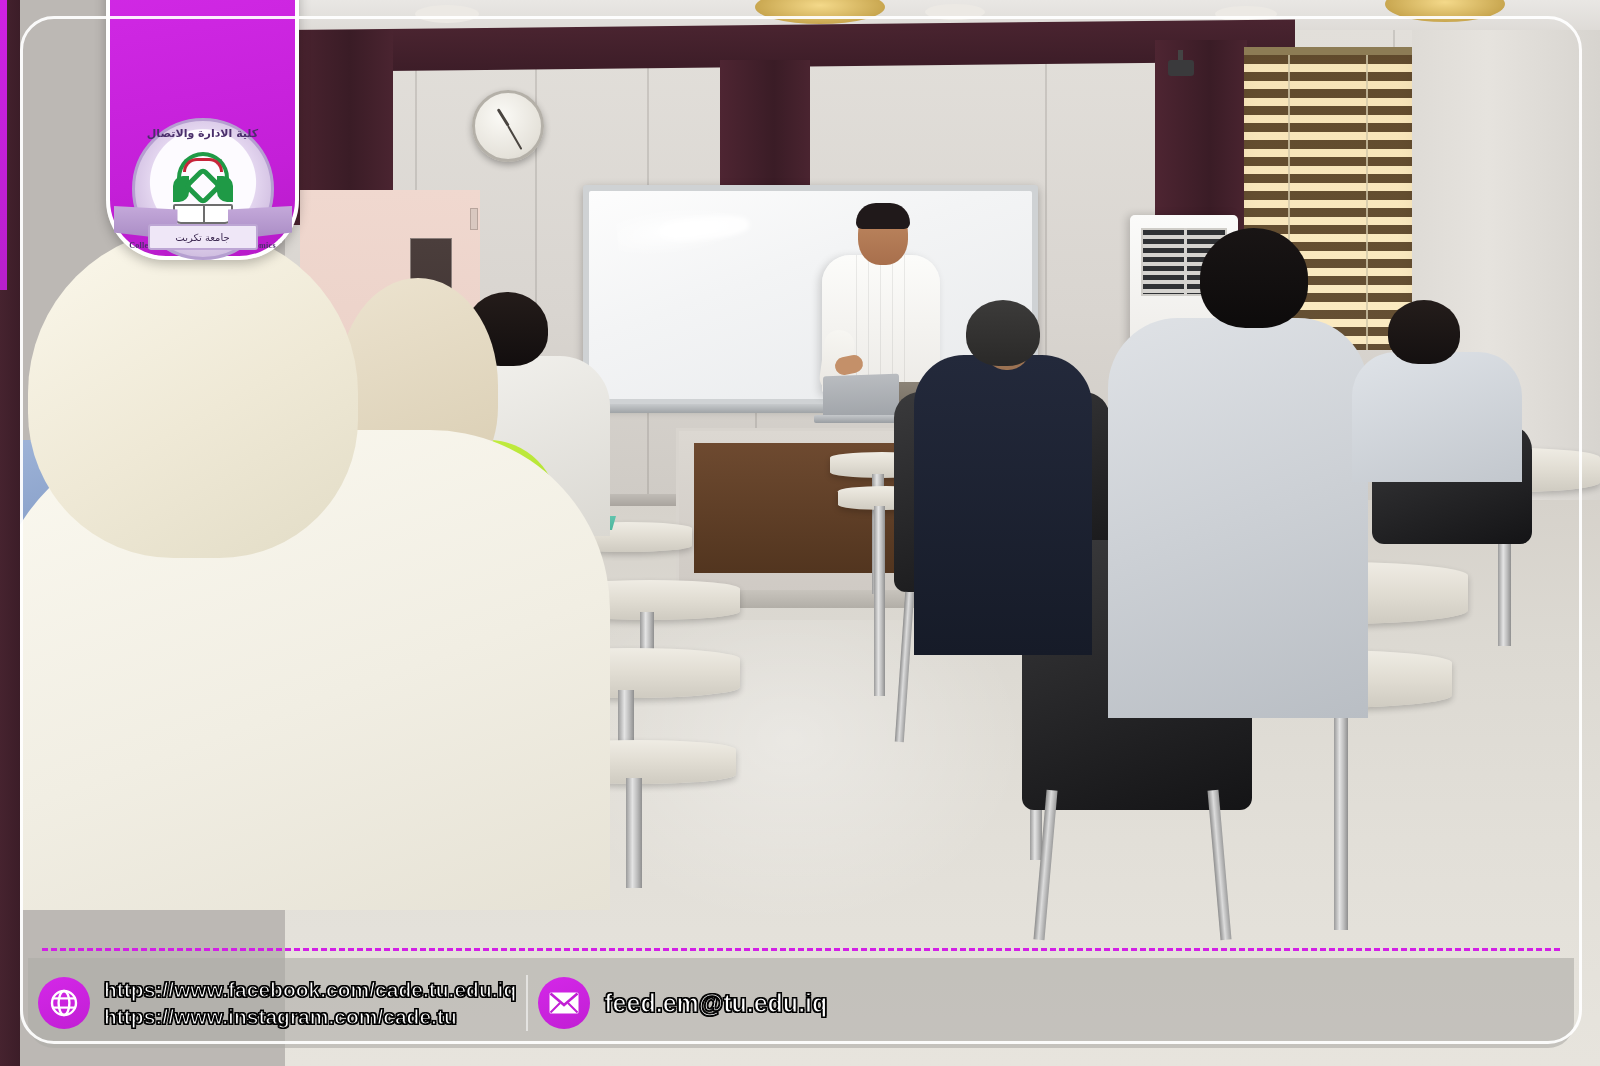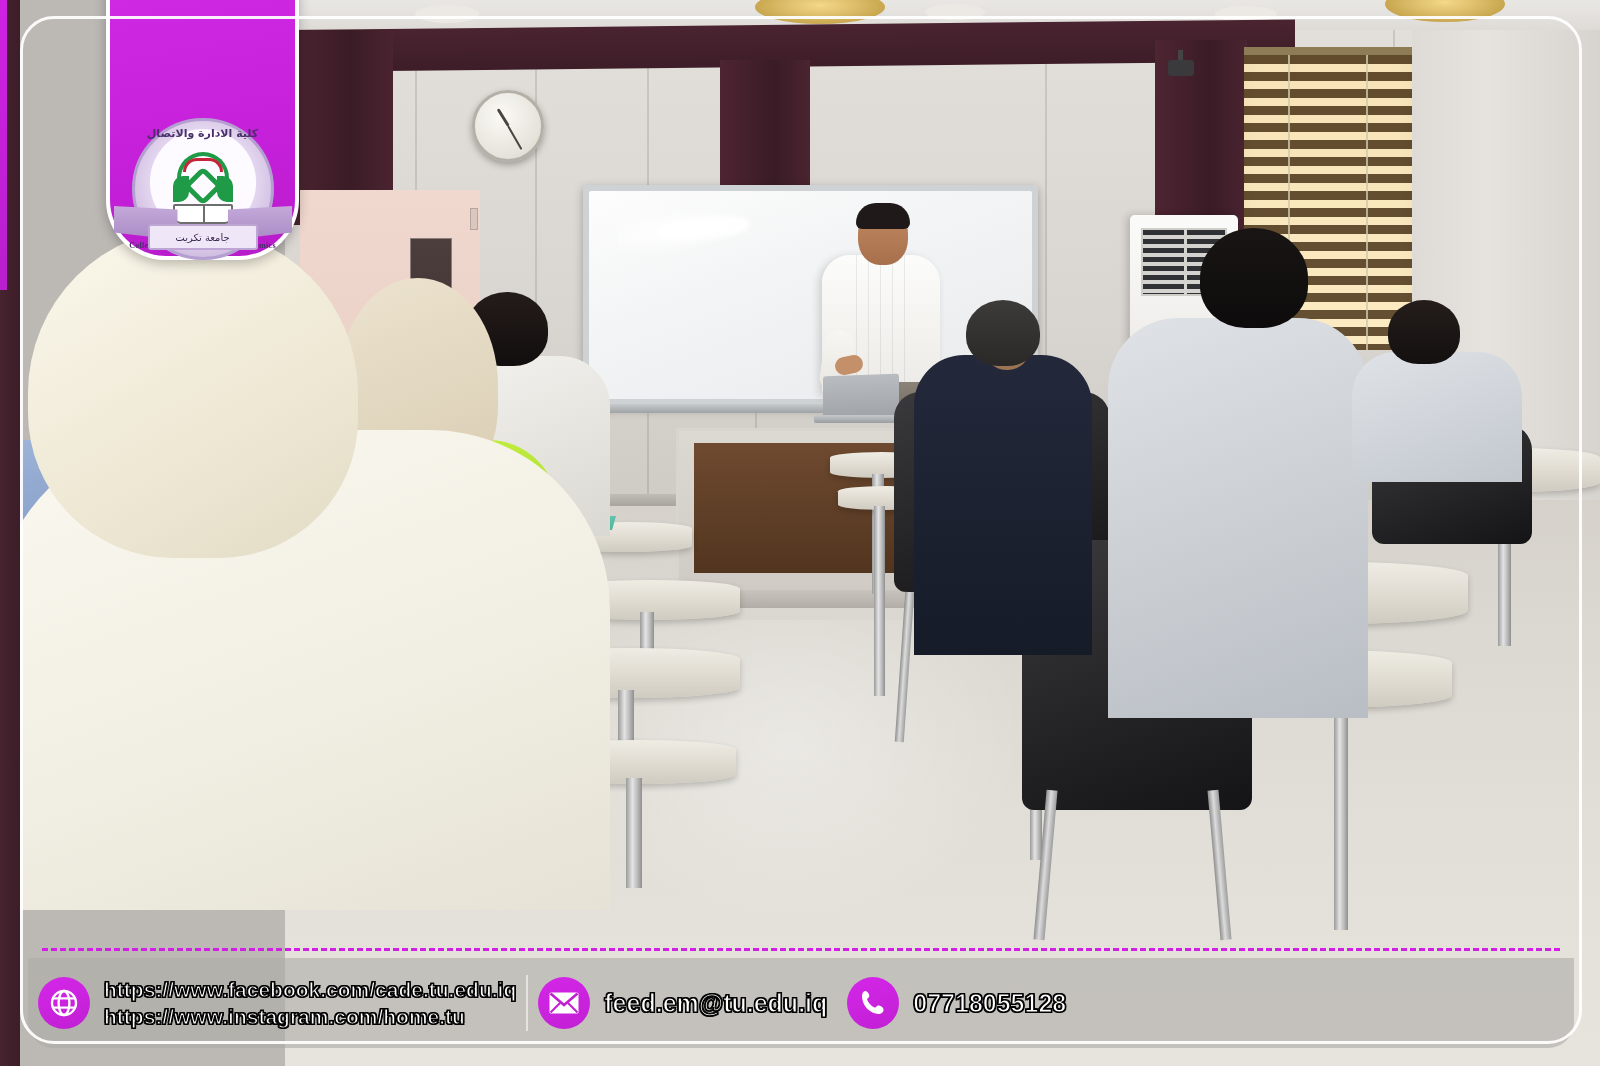--- a/index.html
+++ b/index.html
@@ -449,43 +449,33 @@
       <div class="fico">
         <svg width="34" height="34" viewBox="0 0 34 34">
           <circle cx="17" cy="17" r="12" fill="none" stroke="#fff" stroke-width="2.4"></circle>
           <ellipse cx="17" cy="17" rx="5.4" ry="12" fill="none" stroke="#fff" stroke-width="2.4"></ellipse>
           <line x1="5" y1="12.4" x2="29" y2="12.4" stroke="#fff" stroke-width="2.2"></line>
           <line x1="5" y1="21.6" x2="29" y2="21.6" stroke="#fff" stroke-width="2.2"></line>
         </svg>
       </div>
       <div class="flines">
         <div class="ftxt">https://www.facebook.com/cade.tu.edu.iq</div>
-        <div class="ftxt">https://www.instagram.com/home.tu</div>
+        <div class="ftxt">https://www.instagram.com/cade.tu</div>
       </div>
     </div>
 
     <div class="fdiv"></div>
 
 
     <div class="fcol">
       <div class="fico">
         <svg width="32" height="26" viewBox="0 0 32 26">
           <rect x="1.5" y="2.5" width="29" height="21" rx="1.5" fill="#fff"></rect>
           <path d="M2.5 3.5 L16 15 L29.5 3.5" fill="none" stroke="#c11fd4" stroke-width="2.6"></path>
           <path d="M2.5 22.5 L12 13 M29.5 22.5 L20 13" fill="none" stroke="#c11fd4" stroke-width="2"></path>
         </svg>
       </div>
       <div class="ftxt big">feed.em@tu.edu.iq</div>
     </div>
 
-    <div class="fcol">
-      <div class="fico">
-        <svg width="30" height="30" viewBox="0 0 30 30">
-          <path d="M7 3c2 0 3 1.2 4 3.6.7 1.8.2 2.6-.9 3.4-1 .7-1.2 1.3-.6 2.6
-                   1.2 2.8 3.6 5.3 6.4 6.6 1.3.6 1.9.4 2.6-.6.8-1.1 1.6-1.6 3.4-.9
-                   2.4 1 3.6 2 3.6 4 0 2.6-2.2 4.3-5 4.3C12.3 26 4 17.7 4 8c0-2.8 1.6-5 3-5z" fill="#fff"></path>
-        </svg>
-      </div>
-      <div class="ftxt big">07718055128</div>
-    </div>
 
   </div>
 </div>
 
 </body></html>

